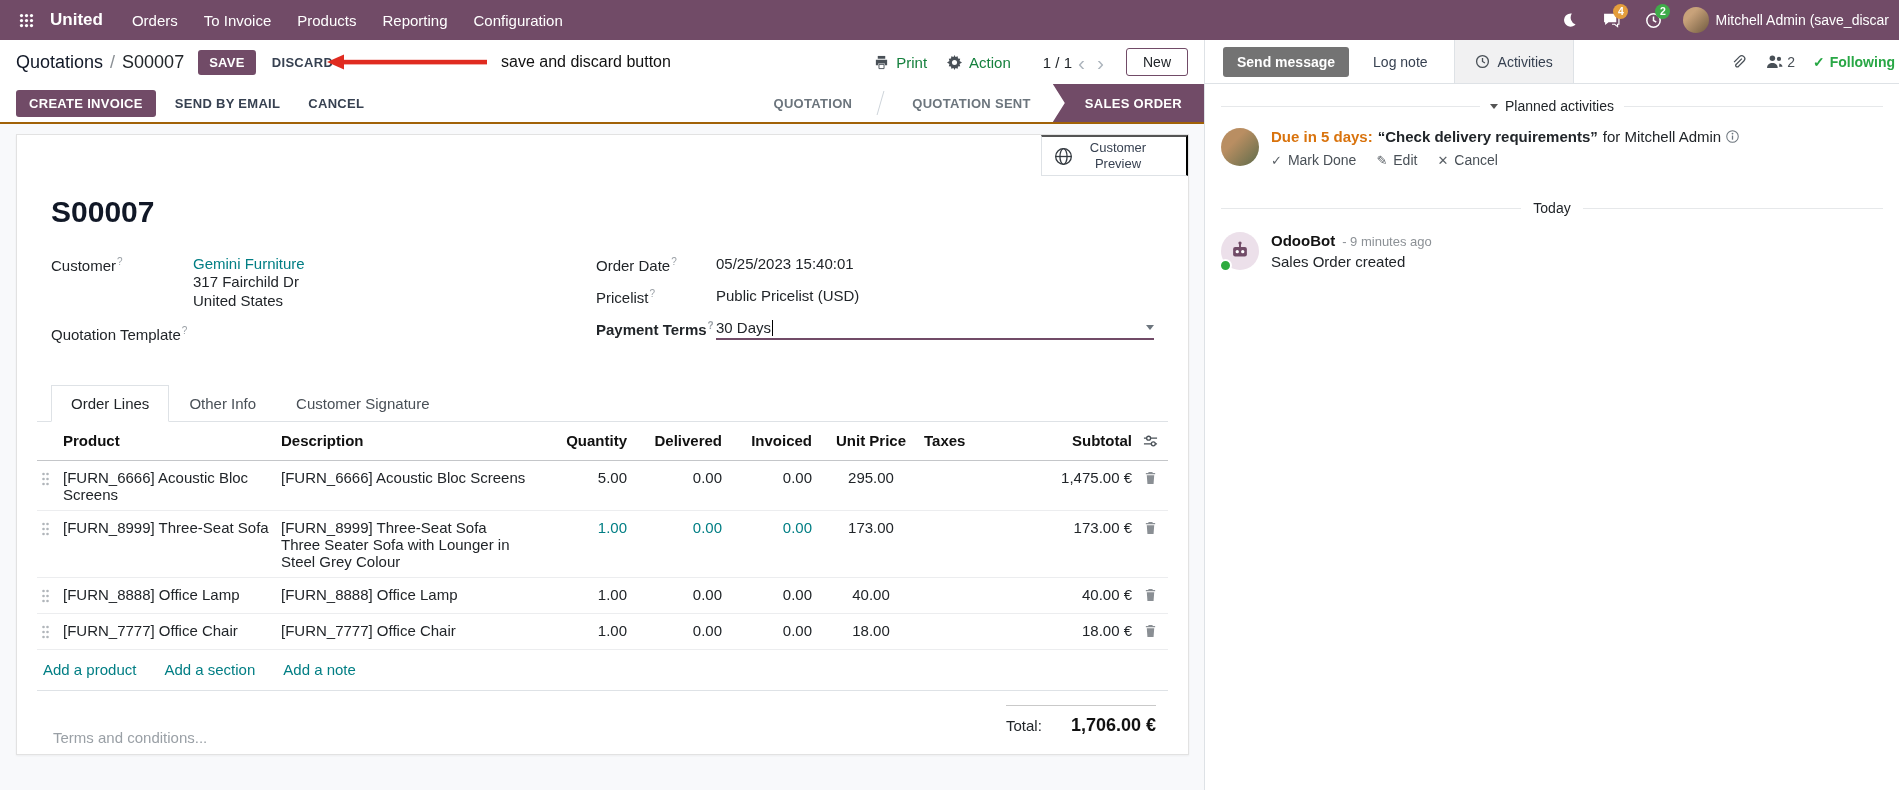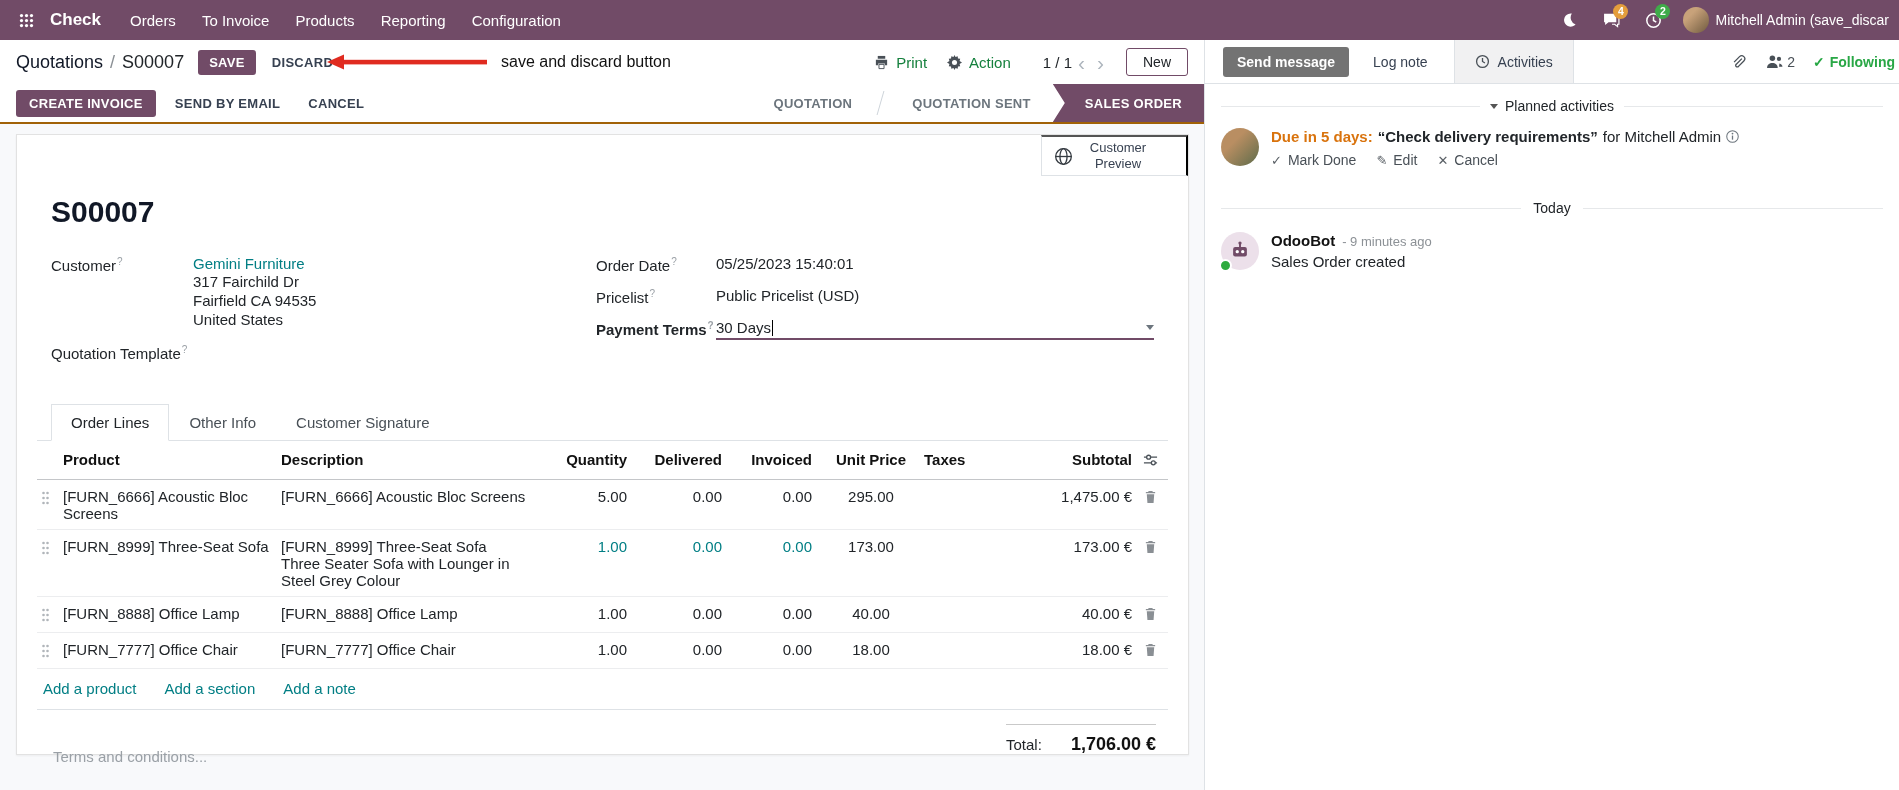--- a/index.html
+++ b/index.html
@@ -157,21 +157,21 @@
             <circle cx="6" cy="2" r="1.3"></circle>
             <circle cx="10" cy="2" r="1.3"></circle>
             <circle cx="2" cy="6" r="1.3"></circle>
             <circle cx="6" cy="6" r="1.3"></circle>
             <circle cx="10" cy="6" r="1.3"></circle>
             <circle cx="2" cy="10" r="1.3"></circle>
             <circle cx="6" cy="10" r="1.3"></circle>
             <circle cx="10" cy="10" r="1.3"></circle>
           </svg>
       </button>
-      <span class="brand">Check</span>
+      <span class="brand">United</span>
       <button class="nav-menu">Orders</button>
       <button class="nav-menu">To Invoice</button>
       <button class="nav-menu">Products</button>
       <button class="nav-menu">Reporting</button>
       <button class="nav-menu">Configuration</button>
     </div>
     <div class="nav-right">
       <button class="nav-icon-btn">
         <svg width="16" height="16" viewBox="0 0 16 16" fill="#fff">
             <path d="M10.8 1.6a6.6 6.6 0 1 0 3.8 10.9A7.4 7.4 0 0 1 10.8 1.6z"></path>
@@ -269,21 +269,20 @@
           <h1 class="sheet-title">S00007</h1>
 
           <div class="fields">
             <div class="fcol-left">
               <div class="frow">
                 <span class="flabel"><span>Customer</span><sup>?</sup></span>
                 <div class="fvalue">
                   <a class="link">Gemini Furniture</a>
                   <div class="address">
                     <div>317 Fairchild Dr</div>
-                    <div>Fairfield CA 94535</div>
                     <div>United States</div>
                   </div>
                 </div>
               </div>
               <div class="frow tpl-row">
                 <span class="flabel"><span>Quotation Template</span><sup>?</sup></span>
                 <span class="fvalue"></span>
               </div>
             </div>
 

